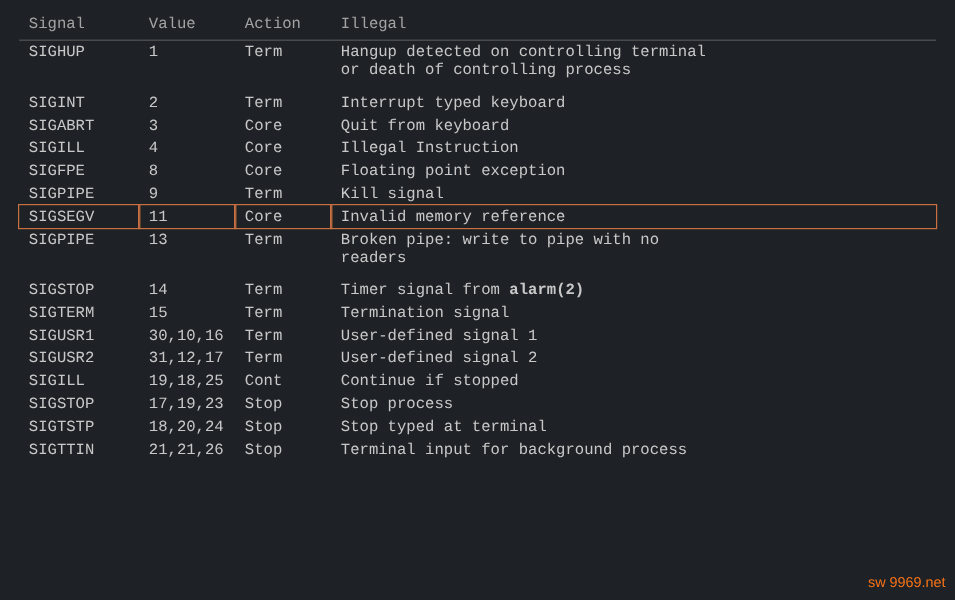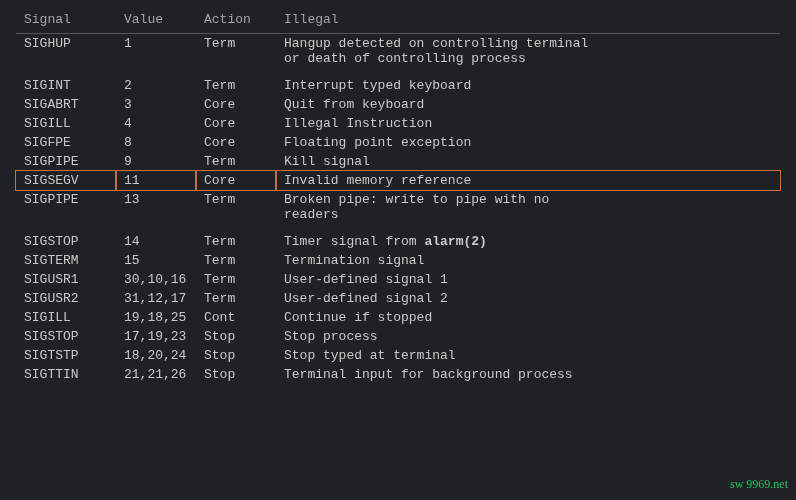--- a/index.html
+++ b/index.html
@@ -54,23 +54,23 @@
 
     .highlighted-row td:first-child {
       outline-right: none;
       margin-top: 32px;
     }
 
     .watermark {
       position: absolute;
       bottom: 8px;
       right: 8px;
-      color: #22c55e;
+      color: #f97316;
       font-size: 12px;
-      font-family: Liberation Serif, serif;
+      font-family: Liberation Sans, sans-serif;
     }
 
     .col-signal { width: 100px; }
     .col-value  { width: 80px; }
     .col-action { width: 80px; }
     .col-comment { width: auto; }
 
     .multiline-comment {
       white-space: normal;
       max-width: 360px;

